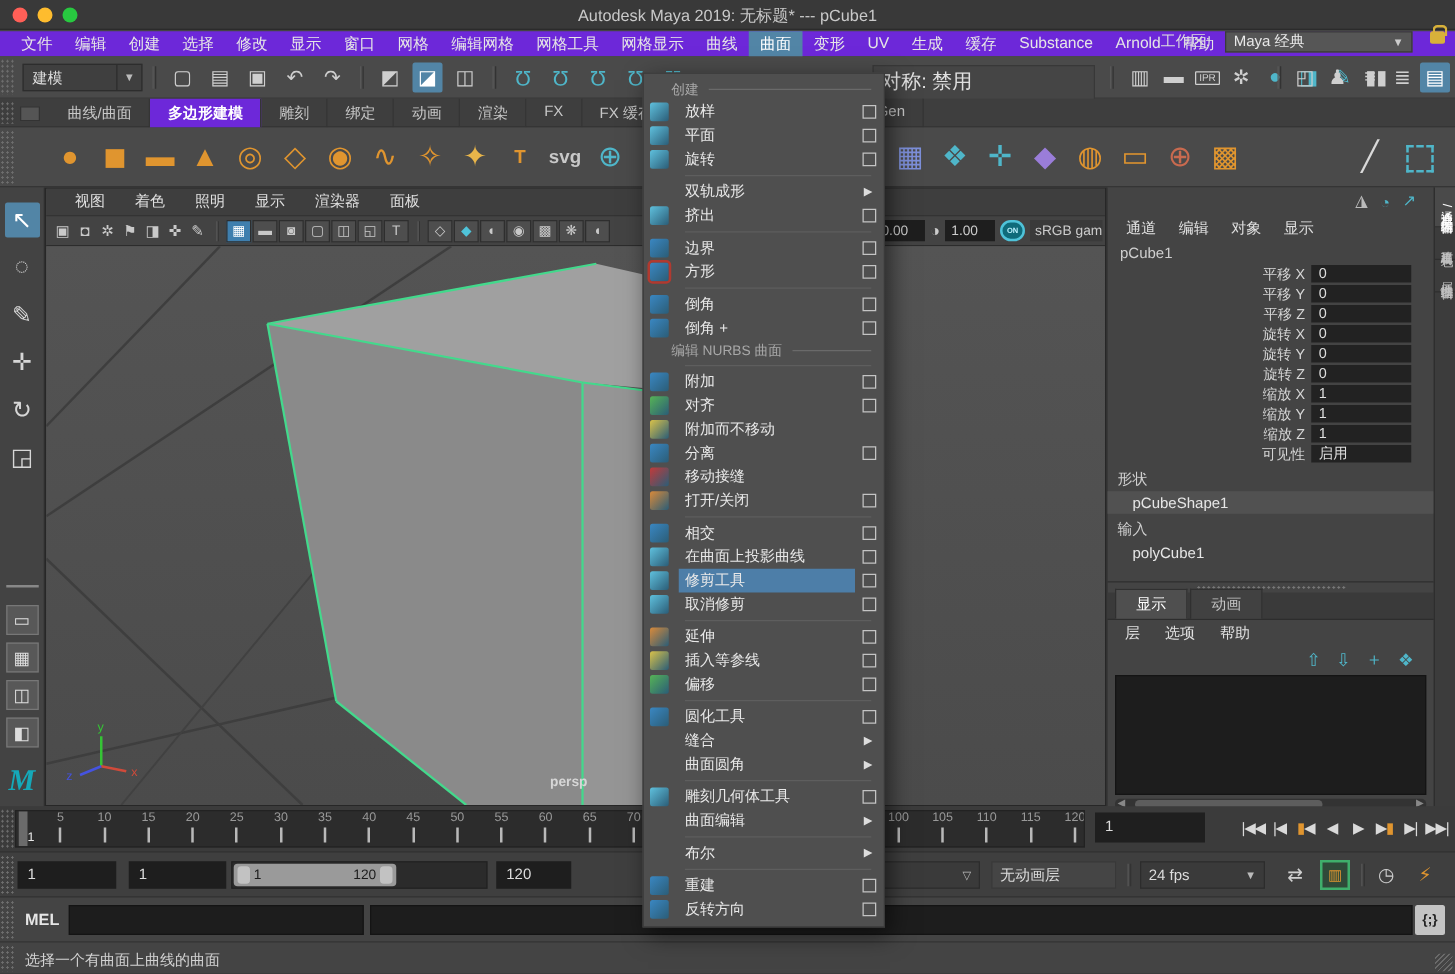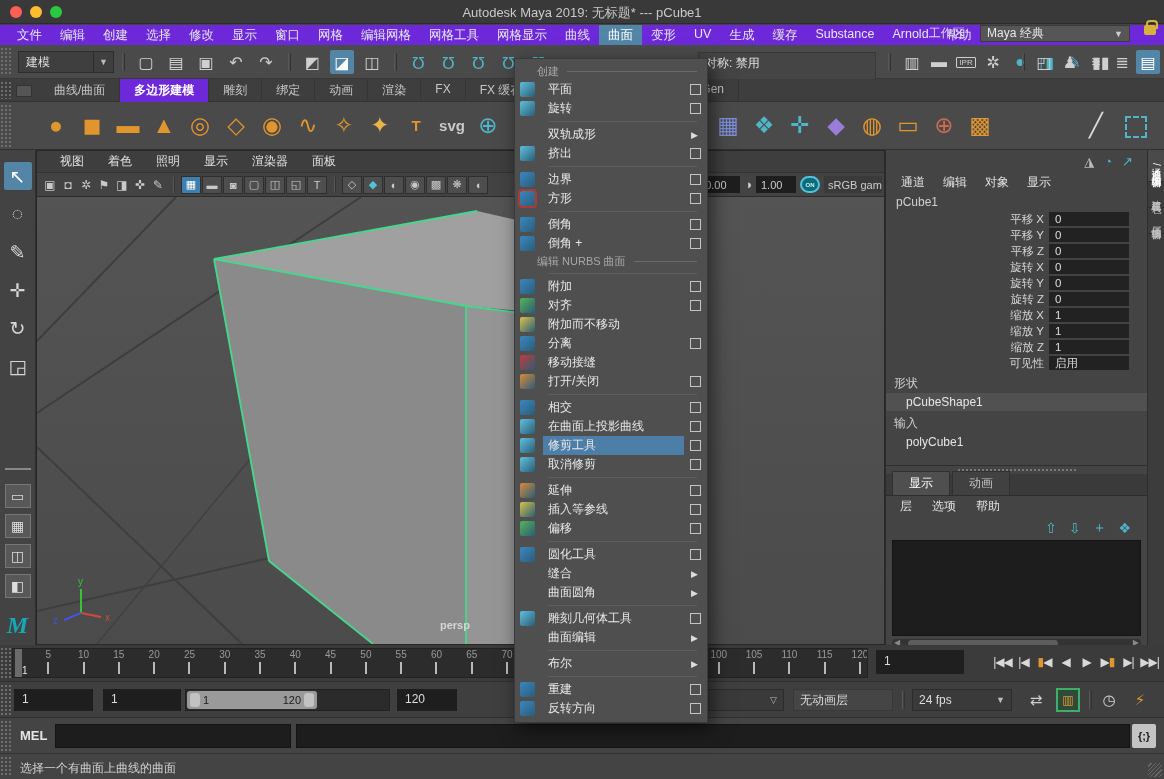--- a/index.html
+++ b/index.html
@@ -31,21 +31,21 @@
   .mode-dd { position:absolute; left:18px; top:6px; width:96px; height:22px; background:#3f3f3f; border:1px solid #2d2d2d; display:flex; align-items:center; }
   .mode-dd .txt { font-size:12px; color:#ddd; padding-left:7px; }
   .mode-dd .arrbox { margin-left:auto; width:20px; height:100%; border-left:1px solid #2d2d2d; color:#bbb; font-size:9px; display:flex; align-items:center; justify-content:center; }
   .slsep { position:absolute; top:8px; width:3px; height:18px; border-left:1px solid #585858; border-right:1px solid #333; }
   .icnrow { position:absolute; top:5px; display:flex; gap:6px; align-items:center; }
   .sic { width:24px; height:24px; display:flex; align-items:center; justify-content:center; font-size:16px; color:#cfcfcf; border-radius:2px; }
   .sic.active { background:#5285a6; color:#fff; }
   .sic.teal { color:#4fb6c9; }
   .sic.small { font-size:11px; }
   .magnet { display:inline-block; transform:rotate(180deg); font-size:17px; color:#4fb6c9; }
-  .symfield { position:absolute; left:698px; top:7px; width:178px; height:37px; background:#454545; border:1px solid #383838; font-size:12px; color:#e0e0e0; padding:2px 6px; }
+  .symfield { position:absolute; left:698px; top:7px; width:178px; height:37px; background:#454545; border:1px solid #383838; font-size:16px; color:#e0e0e0; padding:2px 6px; }
   .iprbadge { font-size:8px; border:1px solid #cfcfcf; padding:0 2px; border-radius:1px; }
 
   
   .shelf-tabs { position:absolute; left:0; top:79px; width:100%; height:23px; background:#3e3e3e; border-bottom:1px solid #333; display:flex; align-items:center; }
   .shelf-tabs .tabwrap { display:flex; margin-left:40px; }
   .stab { font-size:12px; color:#c8c8c8; padding:3px 14px; border-right:1px solid #353535; }
   .stab.active { background:#6d28d9; color:#fff; font-weight:bold; }
   .shelf-btn { position:absolute; left:16px; bottom:4px; width:16px; height:12px; background:#555; border:1px solid #333; }
   .shelf-icons { position:absolute; left:0; top:102px; width:100%; height:48px; background:#4a4a4a; border-bottom:1px solid #2f2f2f; }
   .shicons-left { position:absolute; left:40px; top:7px; display:flex; gap:4px; }
@@ -712,20 +712,27 @@
   </div>
 
   <div class="surfmenu">
       <div class="mhead">
         <span class="mhl">创建</span>
         <div class="line"></div>
       </div>
       <div class="mrow">
         <div class="micon" style="background: linear-gradient(135deg, rgb(95, 192, 221), rgb(43, 93, 119));"></div>
         <div class="mlabelwrap">
+          <span class="mlabel">放样</span>
+        </div>
+        <div class="opt"></div>
+      </div>
+      <div class="mrow">
+        <div class="micon" style="background: linear-gradient(135deg, rgb(95, 192, 221), rgb(43, 93, 119));"></div>
+        <div class="mlabelwrap">
           <span class="mlabel">平面</span>
         </div>
         <div class="opt"></div>
       </div>
       <div class="mrow">
         <div class="micon" style="background: linear-gradient(135deg, rgb(95, 192, 221), rgb(43, 93, 119));"></div>
         <div class="mlabelwrap">
           <span class="mlabel">旋转</span>
         </div>
         <div class="opt"></div>

